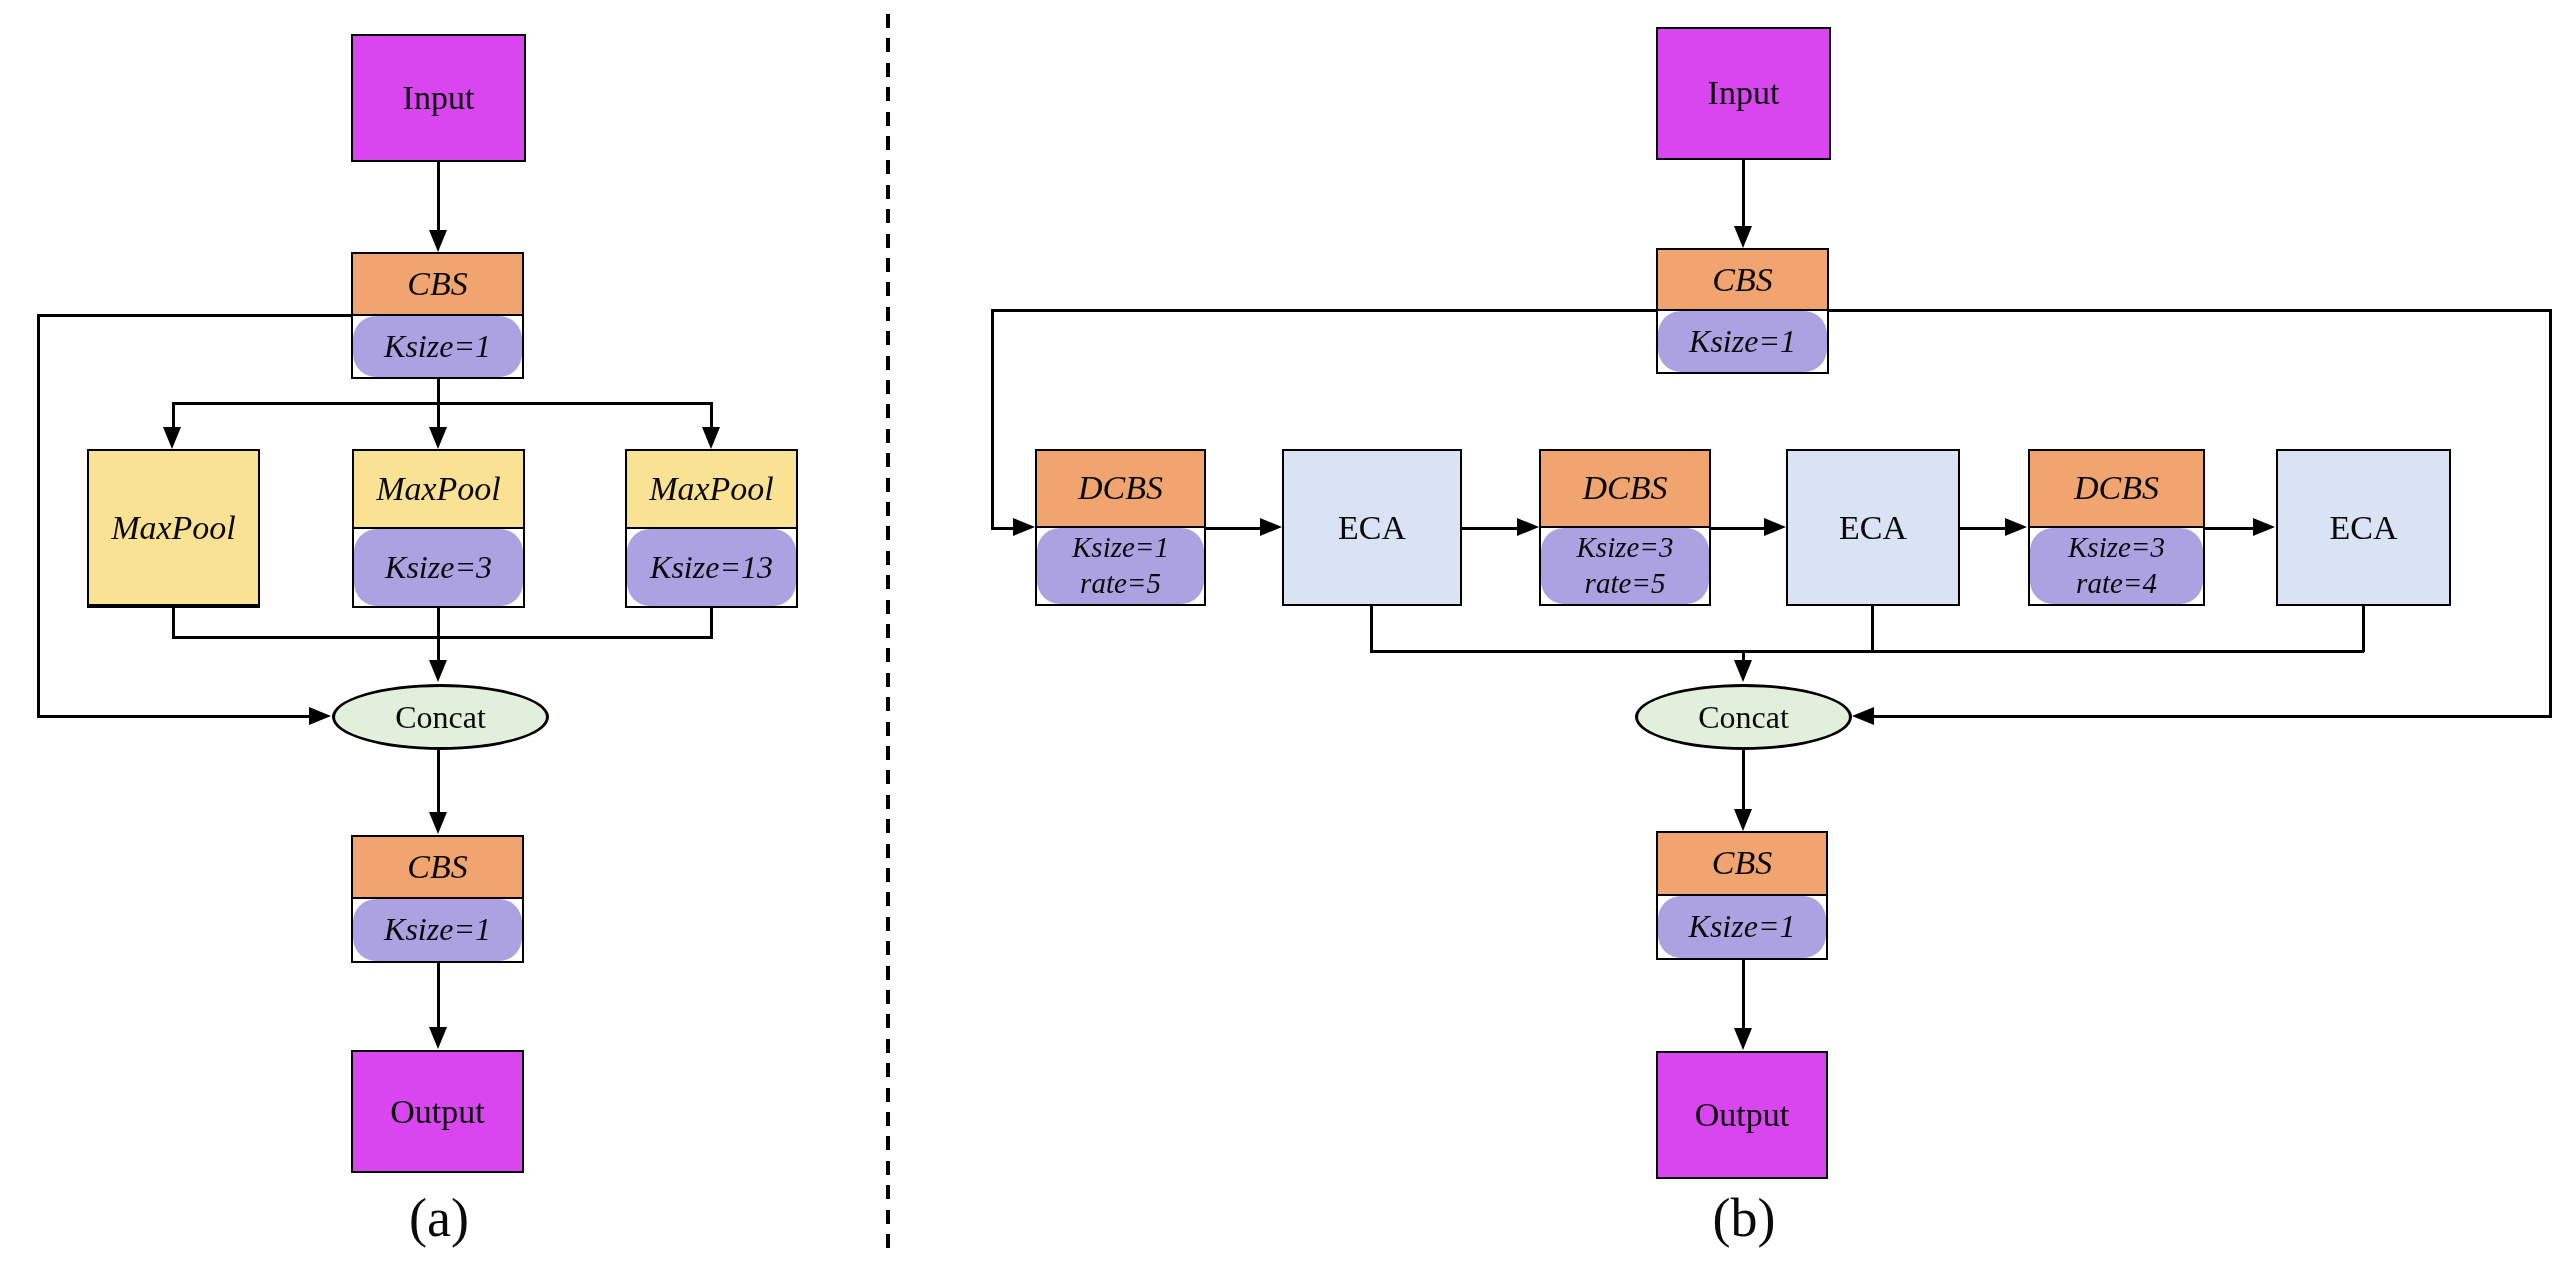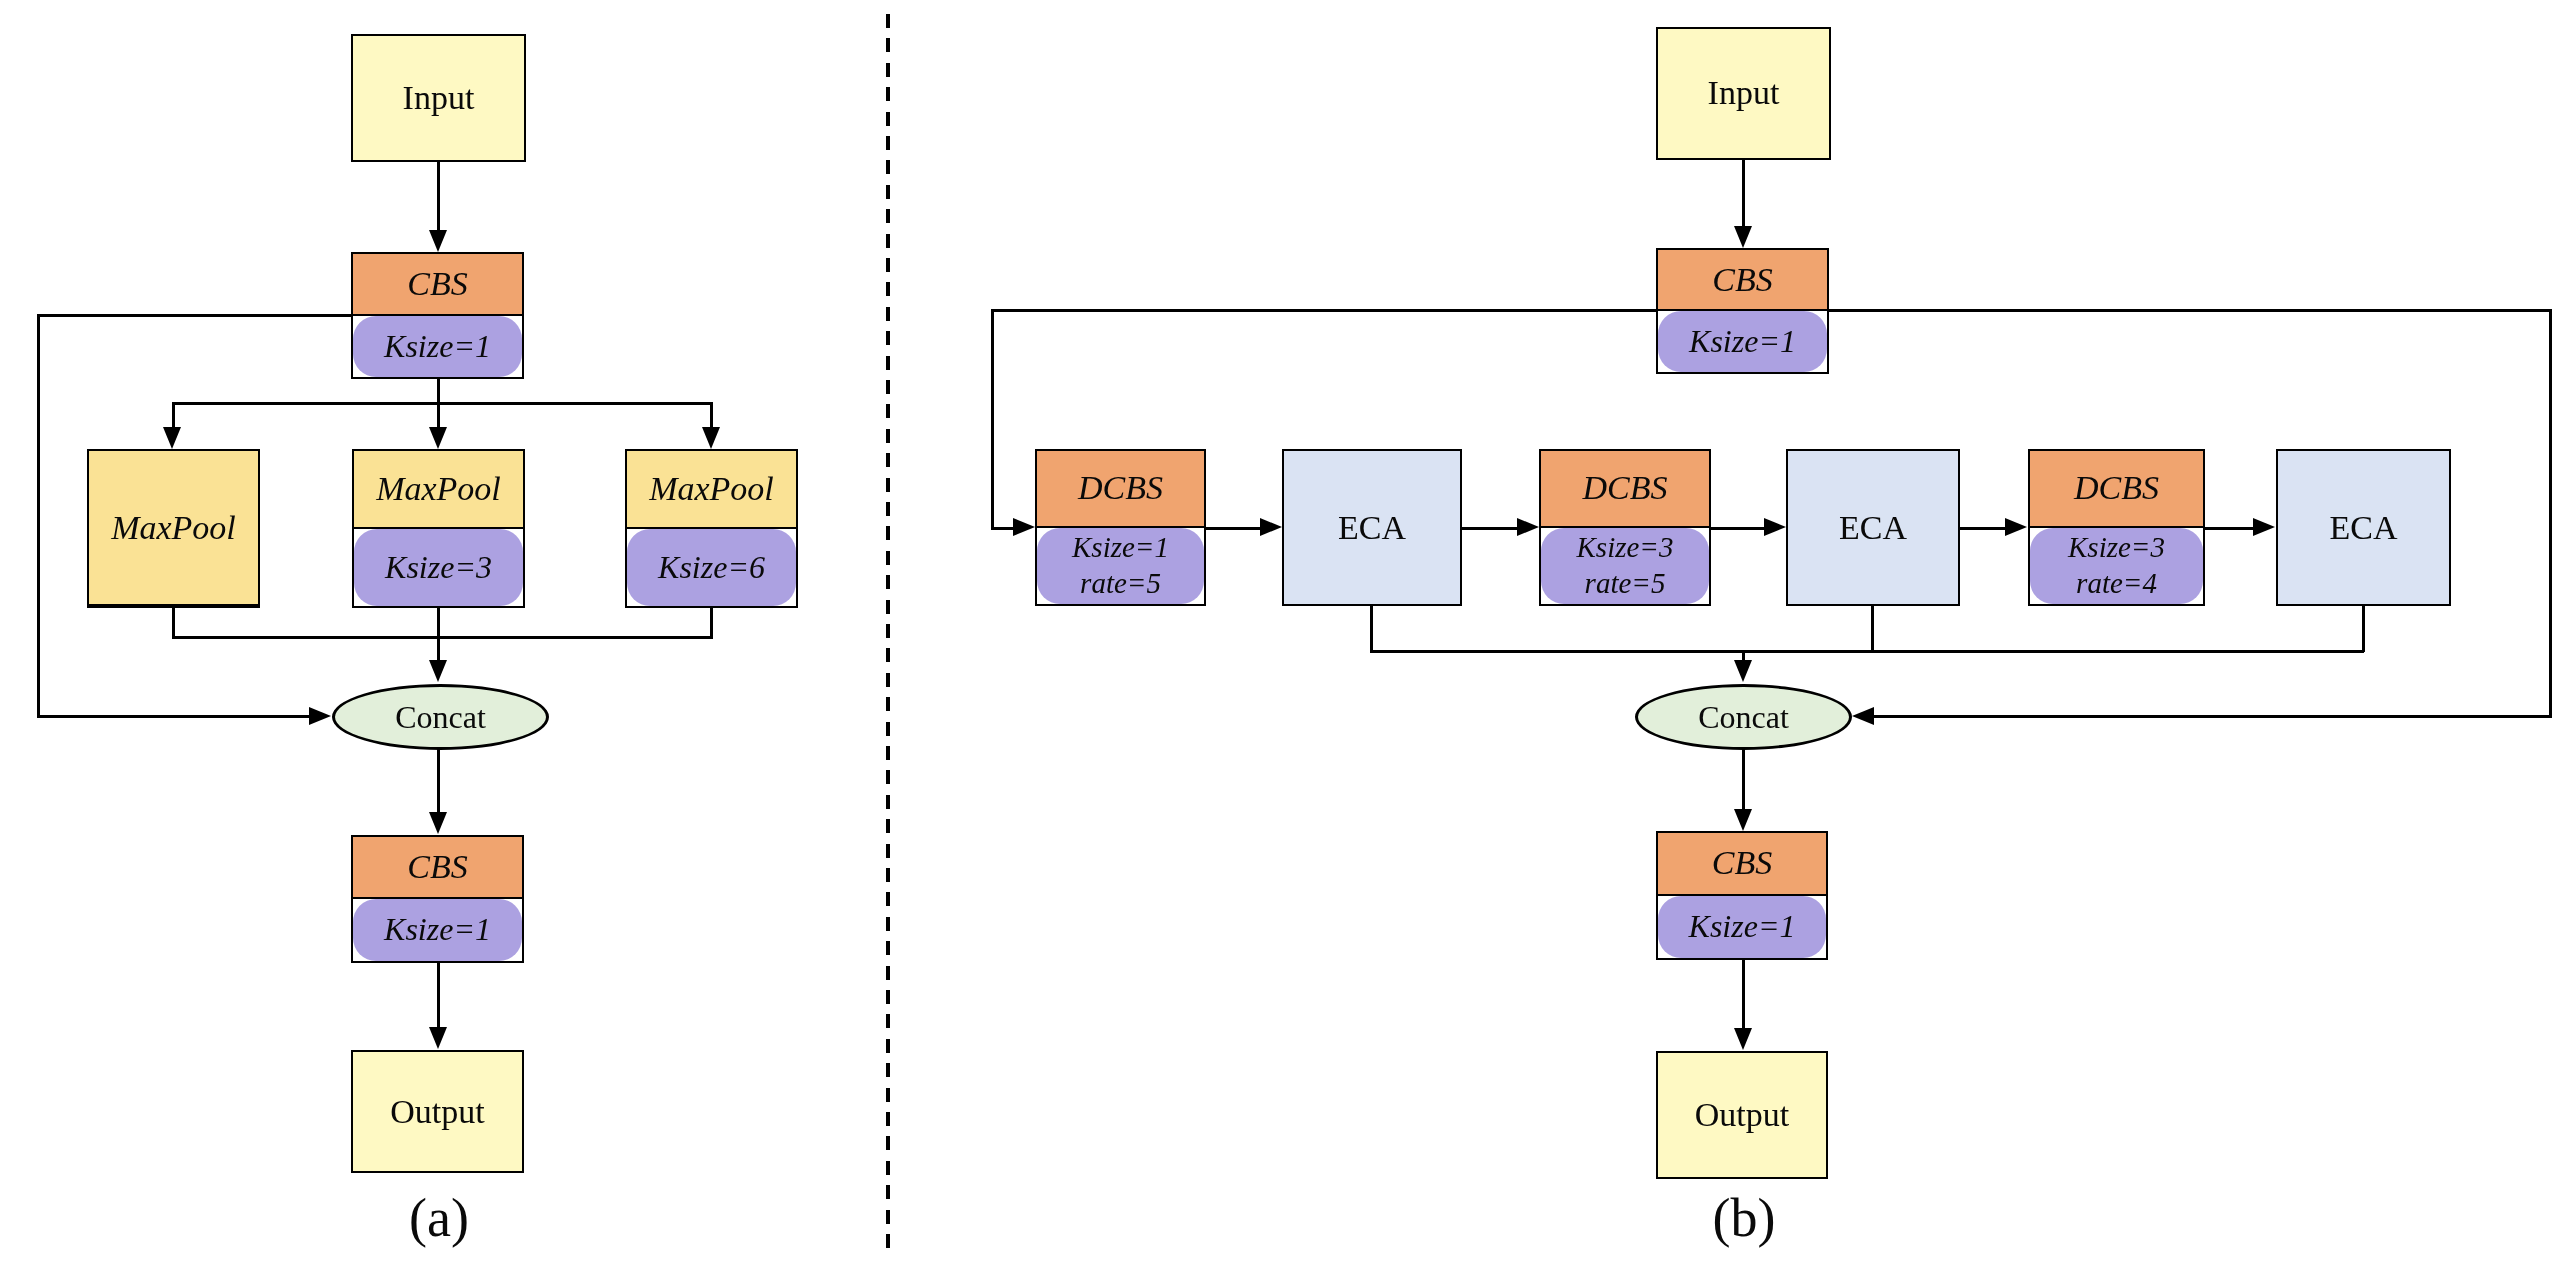--- a/index.html
+++ b/index.html
@@ -14,21 +14,21 @@
   
   .node{
     position:absolute;
     box-sizing:border-box;
     border:2.8px solid #000;
     display:flex;align-items:center;justify-content:center;
     text-align:center;
     font-size:34px;
     z-index:3;
   }
-  .green{background:#fef9c3;}
+  .green{background:#d946ef;}
   .blue{background:#DAE3F3;}
   .stack{
     position:absolute;box-sizing:border-box;border:2.8px solid #000;
     display:flex;flex-direction:column;z-index:3;font-style:italic;
   }
   .sec{flex:1 1 50%;display:flex;align-items:center;justify-content:center;text-align:center;box-sizing:border-box;}
   .sec-top{border-bottom:2.8px solid #000;font-size:34px;}
   .sec-bot{font-size:32px;flex-direction:column;line-height:1.22;}
   .sec-bot .ln{font-size:29px;}
   .orange{background:#F0A46F;}
@@ -119,21 +119,21 @@
     <div class="sec sec-bot purple">
       <span>Ksize=3</span>
     </div>
   </div>
 
   <div class="stack" style="left:625px;top:449px;width:173px;height:159px;">
     <div class="sec sec-top yellow">
       <span>MaxPool</span>
     </div>
     <div class="sec sec-bot purple">
-      <span>Ksize=6</span>
+      <span>Ksize=13</span>
     </div>
   </div>
 
   <div class="ellipse" style="left:332px;top:684px;width:217px;height:66px;">
     <span>Concat</span>
   </div>
 
   <div class="stack" style="left:351px;top:835px;width:173px;height:128px;">
     <div class="sec sec-top orange">
       <span>CBS</span>

